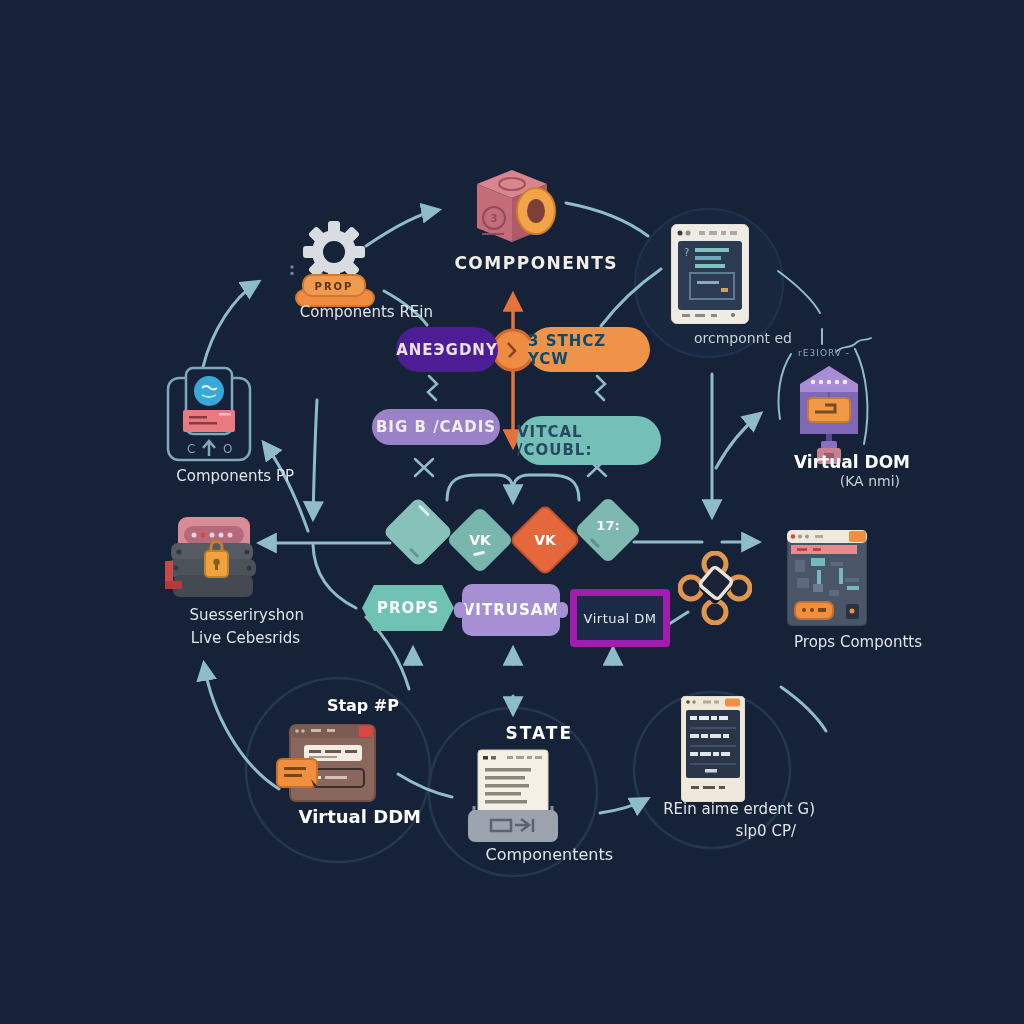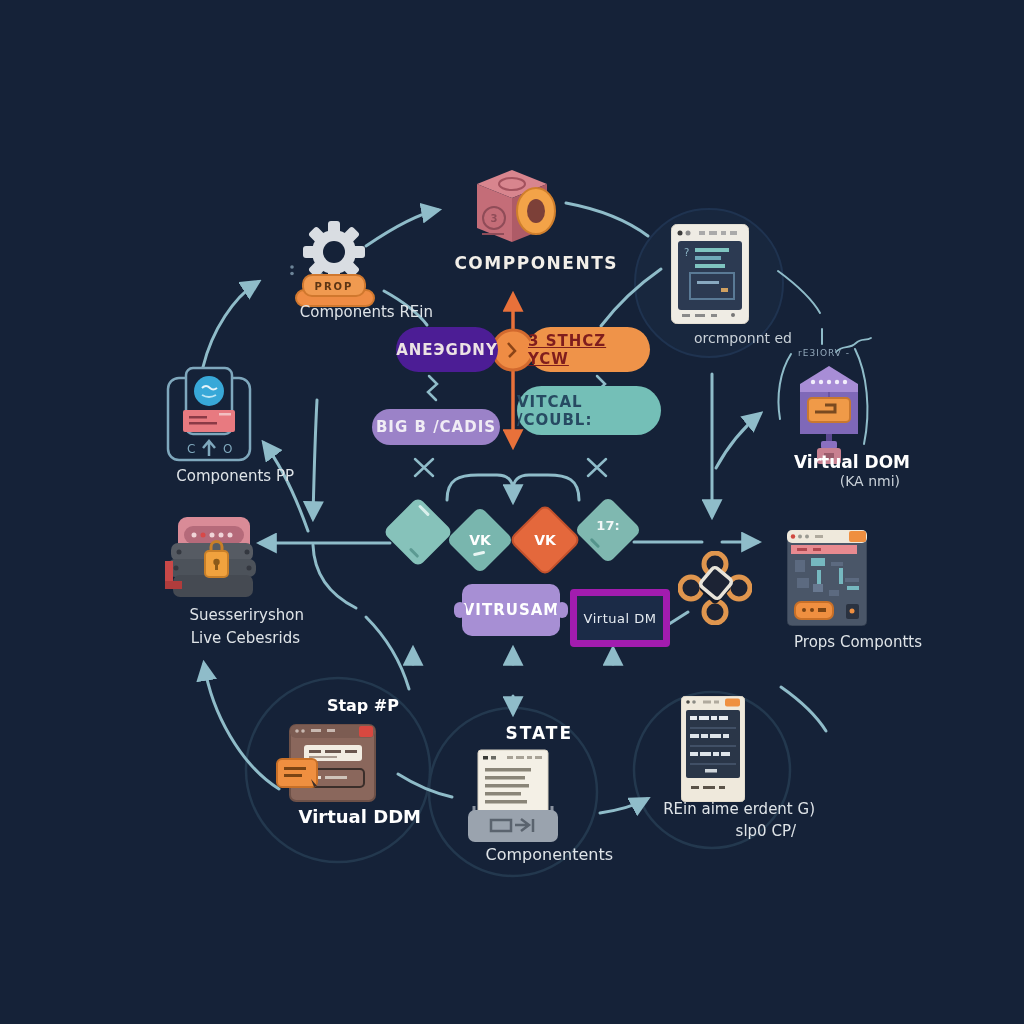--- a/index.html
+++ b/index.html
@@ -8,21 +8,21 @@
   svg{position:absolute;left:0;top:0;}
   .abs{position:absolute;}
   .label{position:absolute;text-align:right;color:#dfe4e8;font-family:"DejaVu Sans",sans-serif;}
   .label.big{font-weight:bold;color:#f2efe9;font-size:17px;letter-spacing:1.5px;}
   .label.bold{font-weight:bold;color:#ffffff;}
   .label.dim{color:#c9d1d8;}
   .label.tiny{font-size:9px;color:#93a9bb;letter-spacing:1px;}
   .pill{position:absolute;display:flex;align-items:center;justify-content:center;
         font-weight:bold;font-size:15px;letter-spacing:1px;border-radius:24px;}
   .pill.pink{background:#4c1d95;color:#ece2e4;}
-  .pill.orange{background:#ef9349;color:#7f1d1d;text-decoration:underline;}
+  .pill.orange{background:#ef9349;color:#0c4a6e;}
   .pill.purple{background:#9b82c8;color:#f0ecf5;border-radius:26px;}
   .pill.teal{background:#74bfb7;color:#274a62;border-radius:26px;}
   .chip{position:absolute;display:flex;align-items:center;justify-content:center;
         font-weight:bold;color:#ffffff;font-size:15px;letter-spacing:1px;}
   .chip.hex{background:#6fc2b4;clip-path:polygon(13% 0,87% 0,100% 50%,87% 100%,13% 100%,0 50%);}
   .chip.vitrusam{background:#a78fd4;border-radius:10px;}
   .chip.vitrusam::before,.chip.vitrusam::after{content:"";position:absolute;top:18px;width:12px;height:16px;
         background:#a78fd4;border-radius:6px;}
   .chip.vitrusam::before{left:-8px;} .chip.vitrusam::after{right:-8px;}
   .chip.darkbox{background:#1b2b47;border:7px solid #a21caf;border-radius:4px;
@@ -265,21 +265,21 @@
     <circle cx="13" cy="37" r="11" fill="#1c2334" stroke="#e0964e" stroke-width="5"></circle>
     <circle cx="61" cy="37" r="11" fill="#1c2334" stroke="#e0964e" stroke-width="5"></circle>
     <circle cx="37" cy="61" r="11" fill="#1c2334" stroke="#e0964e" stroke-width="5"></circle>
     <rect x="25" y="25" width="24" height="24" rx="4" transform="rotate(45 37 37)" fill="#141a28"></rect>
     <rect x="26" y="20" width="24" height="24" rx="4" transform="rotate(40 38 32)" fill="#1c2334" stroke="#e8e4da" stroke-width="3.5"></rect>
   </svg>
 
   <div class="pill pink" style="left:396px;top:327px;width:102px;height:45px;">ANEЭGDNY</div>
   <div class="pill orange" style="left:528px;top:327px;width:122px;height:45px;">3 STHCZ YCW</div>
   <div class="pill purple" style="left:372px;top:409px;width:128px;height:36px;">BIG B /CADIS</div>
-  <div class="pill teal" style="left:517px;top:386px;width:144px;height:49px;">VITCAL /COUBL:</div>
+  <div class="pill teal" style="left:517px;top:416px;width:144px;height:49px;">VITCAL /COUBL:</div>
 
   <svg class="abs" style="left:370px;top:480px;" width="290" height="120" viewBox="0 0 290 120">
     <g transform="translate(48,52) rotate(45)">
       <rect x="-25" y="-25" width="50" height="50" rx="7" fill="#86c2ba"></rect>
       <rect x="-18" y="-21" width="14" height="3" rx="1.5" fill="#d9efec"></rect>
       <rect x="6" y="16" width="12" height="3" rx="1.5" fill="#5c9a92"></rect>
     </g>
     <g transform="translate(110,60) rotate(45)">
       <rect x="-24" y="-24" width="48" height="48" rx="7" fill="#79b6ae"></rect>
     </g>
@@ -289,20 +289,21 @@
       <rect x="-25" y="-25" width="50" height="50" rx="7" fill="#e4683c" stroke="#c2512c" stroke-width="2"></rect>
     </g>
     <text x="175" y="65" text-anchor="middle" font-size="14" font-weight="bold" fill="#ffffff">VK</text>
     <g transform="translate(238,50) rotate(45)">
       <rect x="-24" y="-24" width="48" height="48" rx="7" fill="#7fb8b0"></rect>
       <rect x="-6" y="17" width="12" height="3" rx="1.5" fill="#55948c"></rect>
     </g>
     <text x="238" y="50" text-anchor="middle" font-size="13" font-weight="bold" fill="#f2f8f7">17:</text>
   </svg>
 
+  <div class="chip hex" style="left:362px;top:585px;width:92px;height:46px;">PROPS</div>
   <div class="chip vitrusam" style="left:462px;top:584px;width:98px;height:52px;">VITRUSAM</div>
   <div class="chip darkbox" style="left:570px;top:589px;width:86px;height:44px;">Virtual DM</div>
 
   <div class="label bold" style="left:259px;top:696px;width:140px;font-size:16px;">Stap #P</div>
   <svg class="abs" style="left:275px;top:721px;" width="102" height="82" viewBox="0 0 102 82">
     <rect x="15" y="4" width="85" height="76" rx="6" fill="#8a675c" stroke="#6e5148" stroke-width="2"></rect>
     <rect x="15" y="4" width="85" height="13" rx="6" fill="#7c5c52"></rect>
     <circle cx="22" cy="10" r="1.8" fill="#c8b8b0"></circle>
       <circle cx="28" cy="10" r="1.8" fill="#c8b8b0"></circle>
     <rect x="36" y="8" width="10" height="3" fill="#c8b8b0"></rect>

